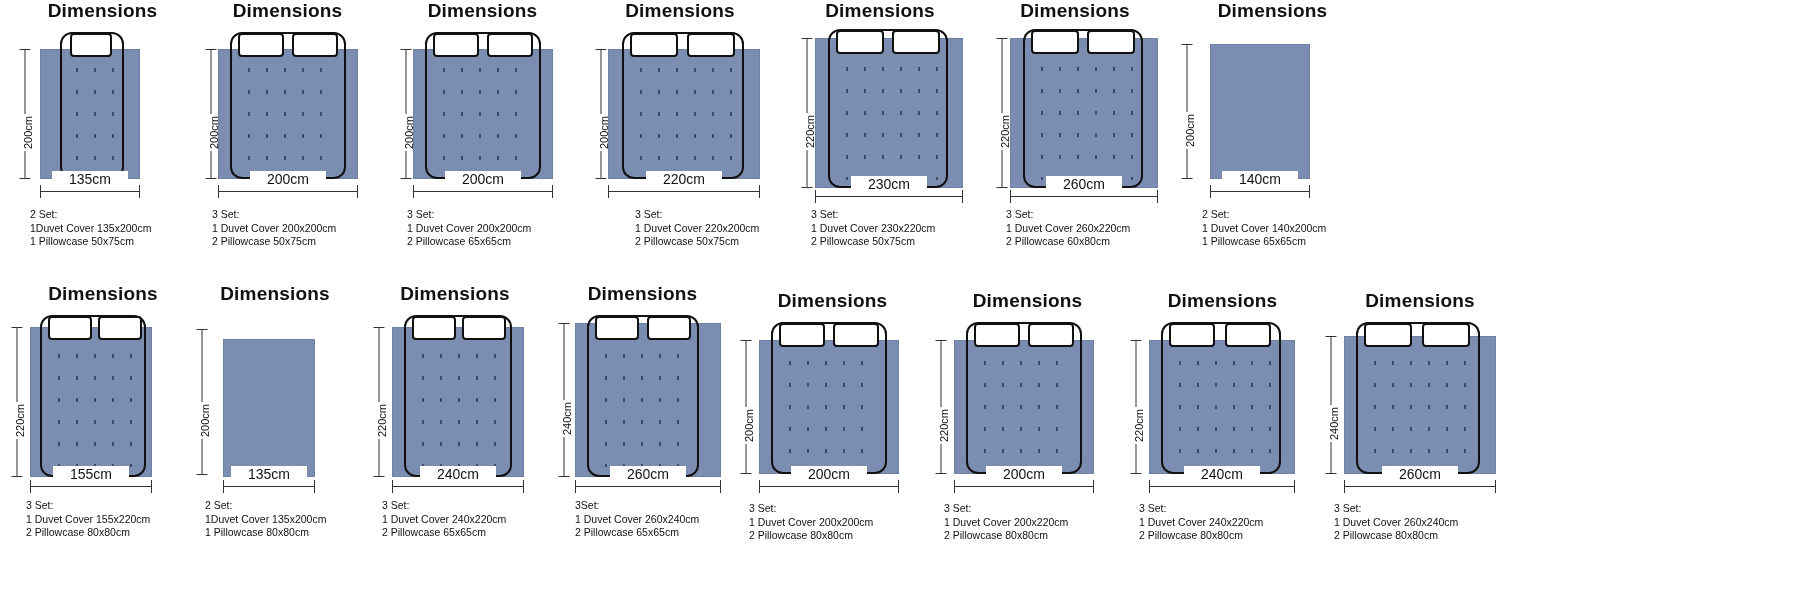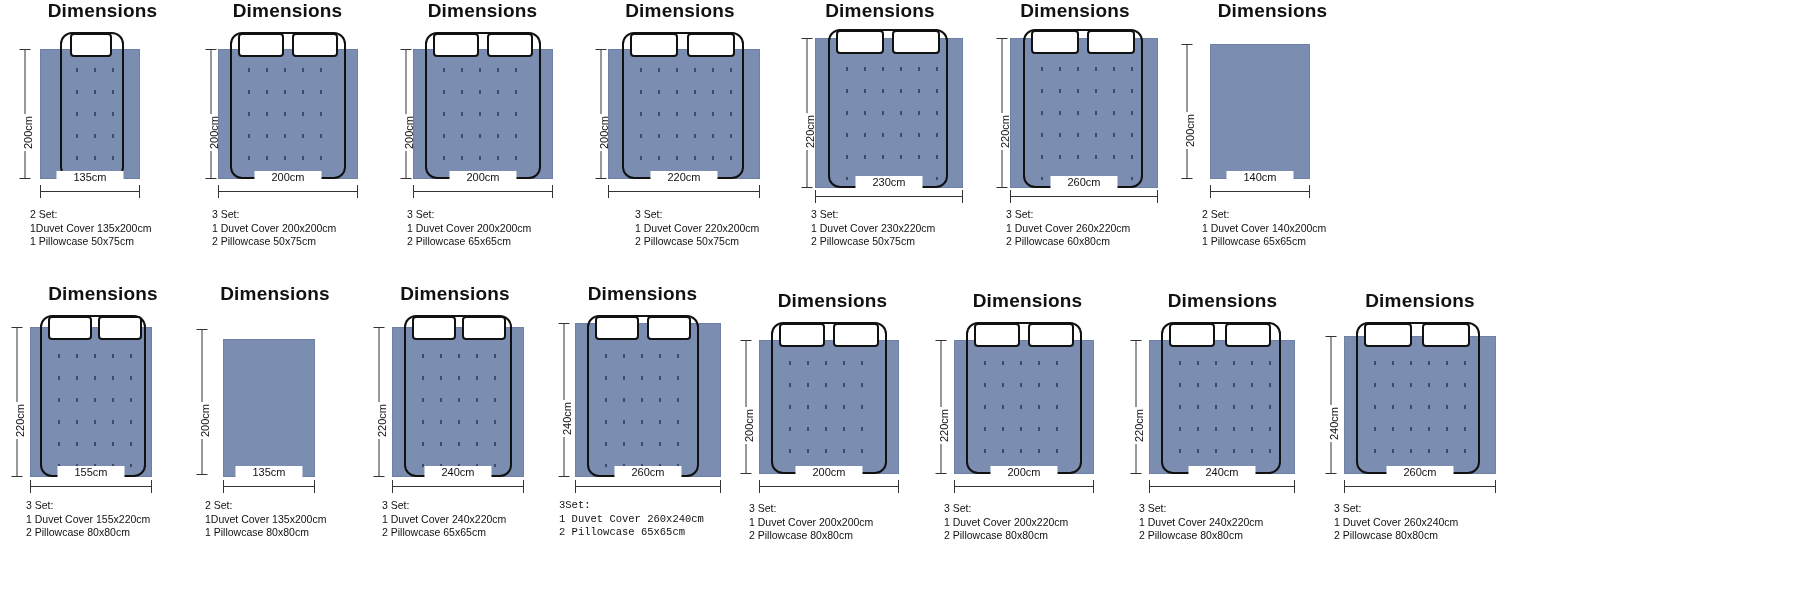--- a/index.html
+++ b/index.html
@@ -84,21 +84,21 @@
   .hdim .line{
     position:absolute;left:0;right:0;top:6px;height:1px;background:#333;
   }
   .hdim .cap{
     position:absolute;top:0;width:1px;height:13px;background:#333;
   }
   .hdim .cap.l{left:0;}
   .hdim .cap.r{right:0;}
   .hdim .hlabel{
     position:absolute;left:50%;top:-14px;transform:translateX(-50%);
-    font-size:11px;color:#111;white-space:nowrap;background:#fff;padding:0 17px;
+    font-size:14px;color:#111;white-space:nowrap;background:#fff;padding:0 17px;
   }
 
   .specs{
     position:absolute;
     font-size:10.5px;
     line-height:13.5px;
     color:#111;
     white-space:pre-line;
   }
 </style>
@@ -372,21 +372,21 @@
       <div class="dots" style="left:52px;top:38px;width:92px;height:122px;"></div>
       <div class="pillow" style="left:50px;top:9px;width:44px;height:24px;"></div>
       <div class="pillow" style="left:102px;top:9px;width:44px;height:24px;"></div>
     </div>
     <div class="hdim" style="left:30px;top:197px;width:146px;">
       <div class="line"></div>
         <div class="cap l"></div>
         <div class="cap r"></div>
       <div class="hlabel">260cm</div>
     </div>
-    <div class="specs" style="left:14px;top:216px;width:175px;font-family:Liberation Mono, monospace;">3Set:
+    <div class="specs" style="left:30px;top:216px;width:175px;">3Set:
 1 Duvet Cover 260x240cm
 2 Pillowcase 65x65cm</div>
   </div>
 
   <div class="card" style="left:735px;top:290px;width:195px;">
     <div class="card-title" style="width:195px;">Dimensions</div>
     <div class="diagram" style="position:absolute;left:0;top:24px;width:195px;height:170px;">
       <div class="vdim" style="left:4px;top:26px;width:14px;height:134px;">
         <div class="line"></div>
           <div class="cap top"></div>

